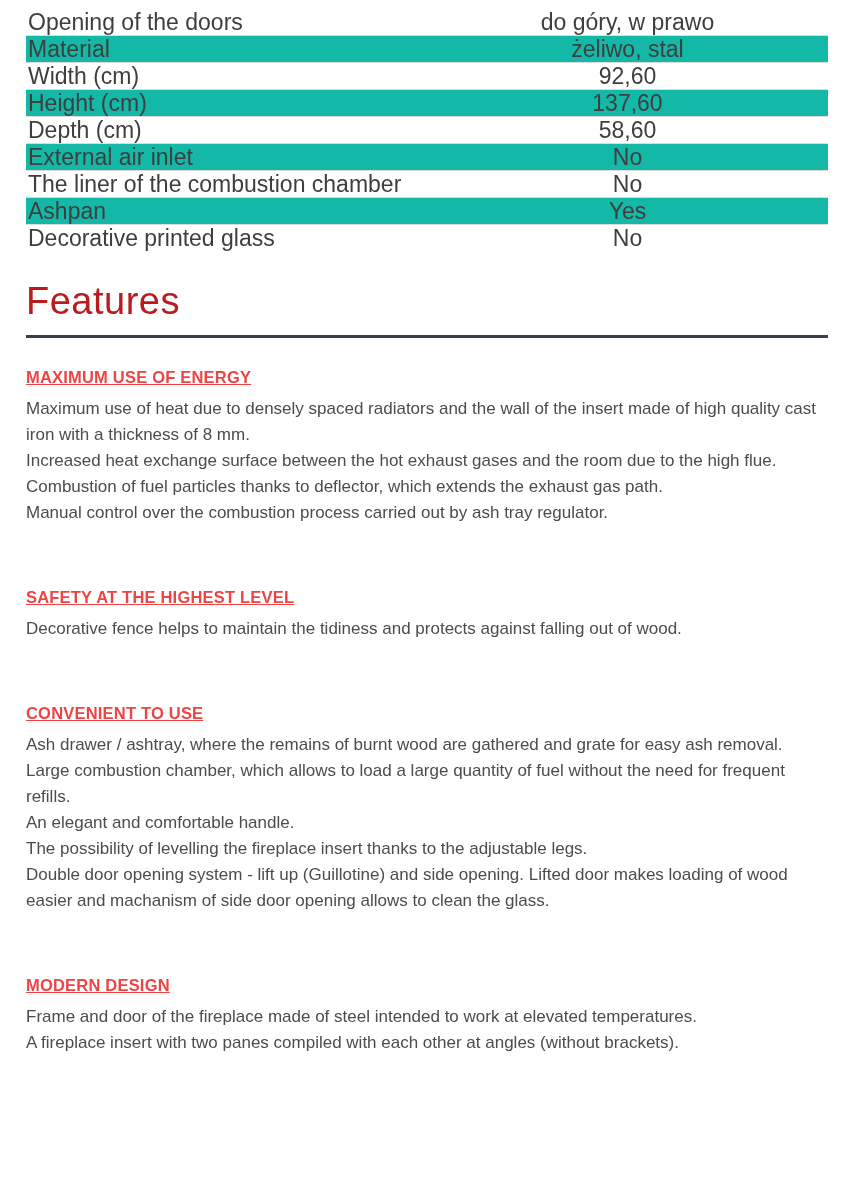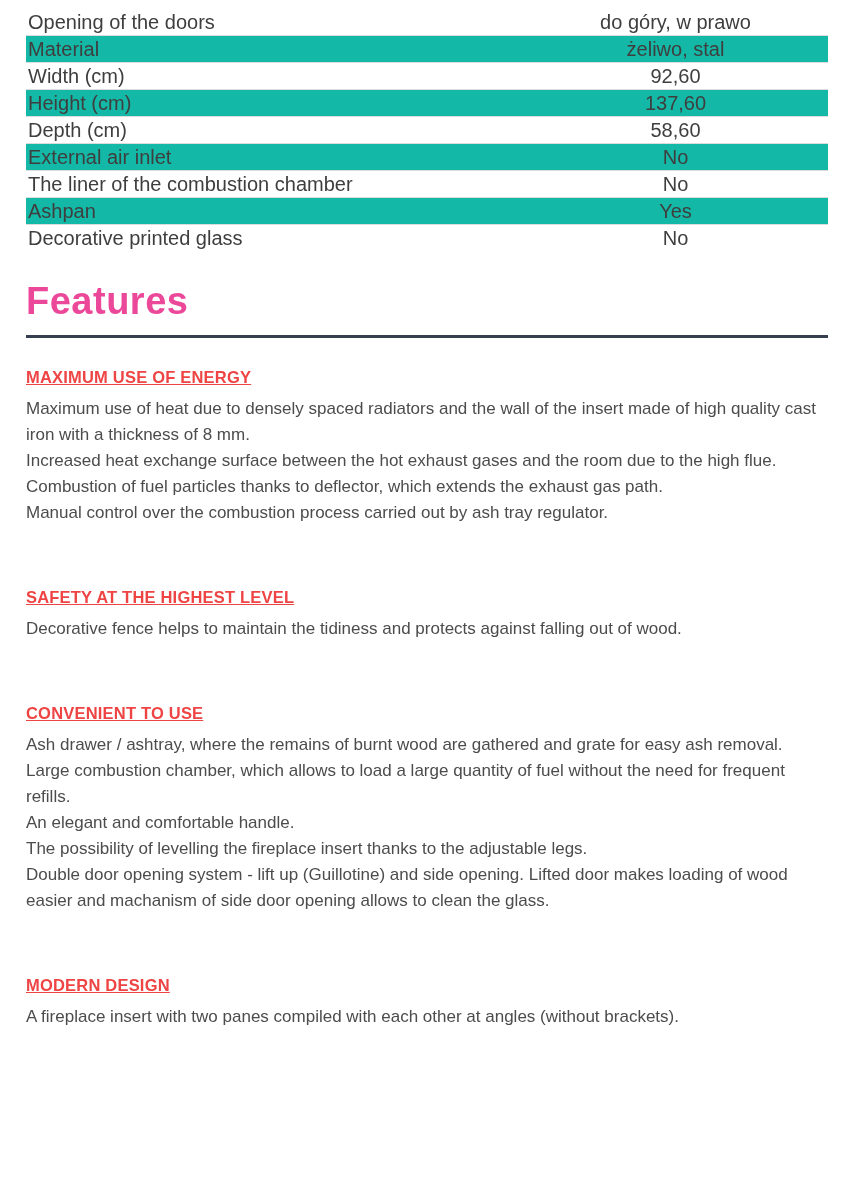--- a/index.html
+++ b/index.html
@@ -20,44 +20,43 @@
     padding-top: 9px;
   }
 
   
   .spec-table { width: 100%; }
   .spec-row {
     display: flex;
     align-items: center;
     height: 27px;
     border-bottom: 1px solid #dcdcdc;
-    font-size: 20px;
+    font-size: 23px;
     color: #3e3e3e;
-    gap: 48px;
   }
   .spec-row:last-child { border-bottom: none; align-items: center; }
   .spec-row.alt { background: #14b8a6; }
   .spec-label {
     flex: 0 0 50%;
     padding-left: 2px;
     white-space: nowrap;
   }
   .spec-value {
     flex: 0 0 50%;
     text-align: center;
     white-space: nowrap;
   }
 
   
   .features-title {
     margin-top: 29px;
     font-size: 38px;
-    font-weight: 700;
+    font-weight: 400;
     letter-spacing: 0.5px;
-    color: #ec4899;
+    color: #b91c1c;
     line-height: 1.1;
   }
   .features-divider {
     margin-top: 12px;
     height: 3px;
     background: #353f4f;
     border: none;
   }
   .feature-section { margin-top: 30px; }
   .feature-section + .feature-section { margin-top: 62px; }
@@ -140,17 +139,18 @@
       <div class="section-heading">CONVENIENT TO USE</div>
       <p class="feature-paragraph">Ash drawer / ashtray, where the remains of burnt wood are gathered and grate for easy ash removal.</p>
       <p class="feature-paragraph">Large combustion chamber, which allows to load a large quantity of fuel without the need for frequent refills.</p>
       <p class="feature-paragraph">An elegant and comfortable handle.</p>
       <p class="feature-paragraph">The possibility of levelling the fireplace insert thanks to the adjustable legs.</p>
       <p class="feature-paragraph">Double door opening system - lift up (Guillotine) and side opening. Lifted door makes loading of wood easier and machanism of side door opening allows to clean the glass.</p>
     </div>
 
     <div class="feature-section">
       <div class="section-heading">MODERN DESIGN</div>
+      <p class="feature-paragraph">Frame and door of the fireplace made of steel intended to work at elevated temperatures.</p>
       <p class="feature-paragraph">A fireplace insert with two panes compiled with each other at angles (without brackets).</p>
     </div>
 
   </div>
 </div>
 
 </body></html>

